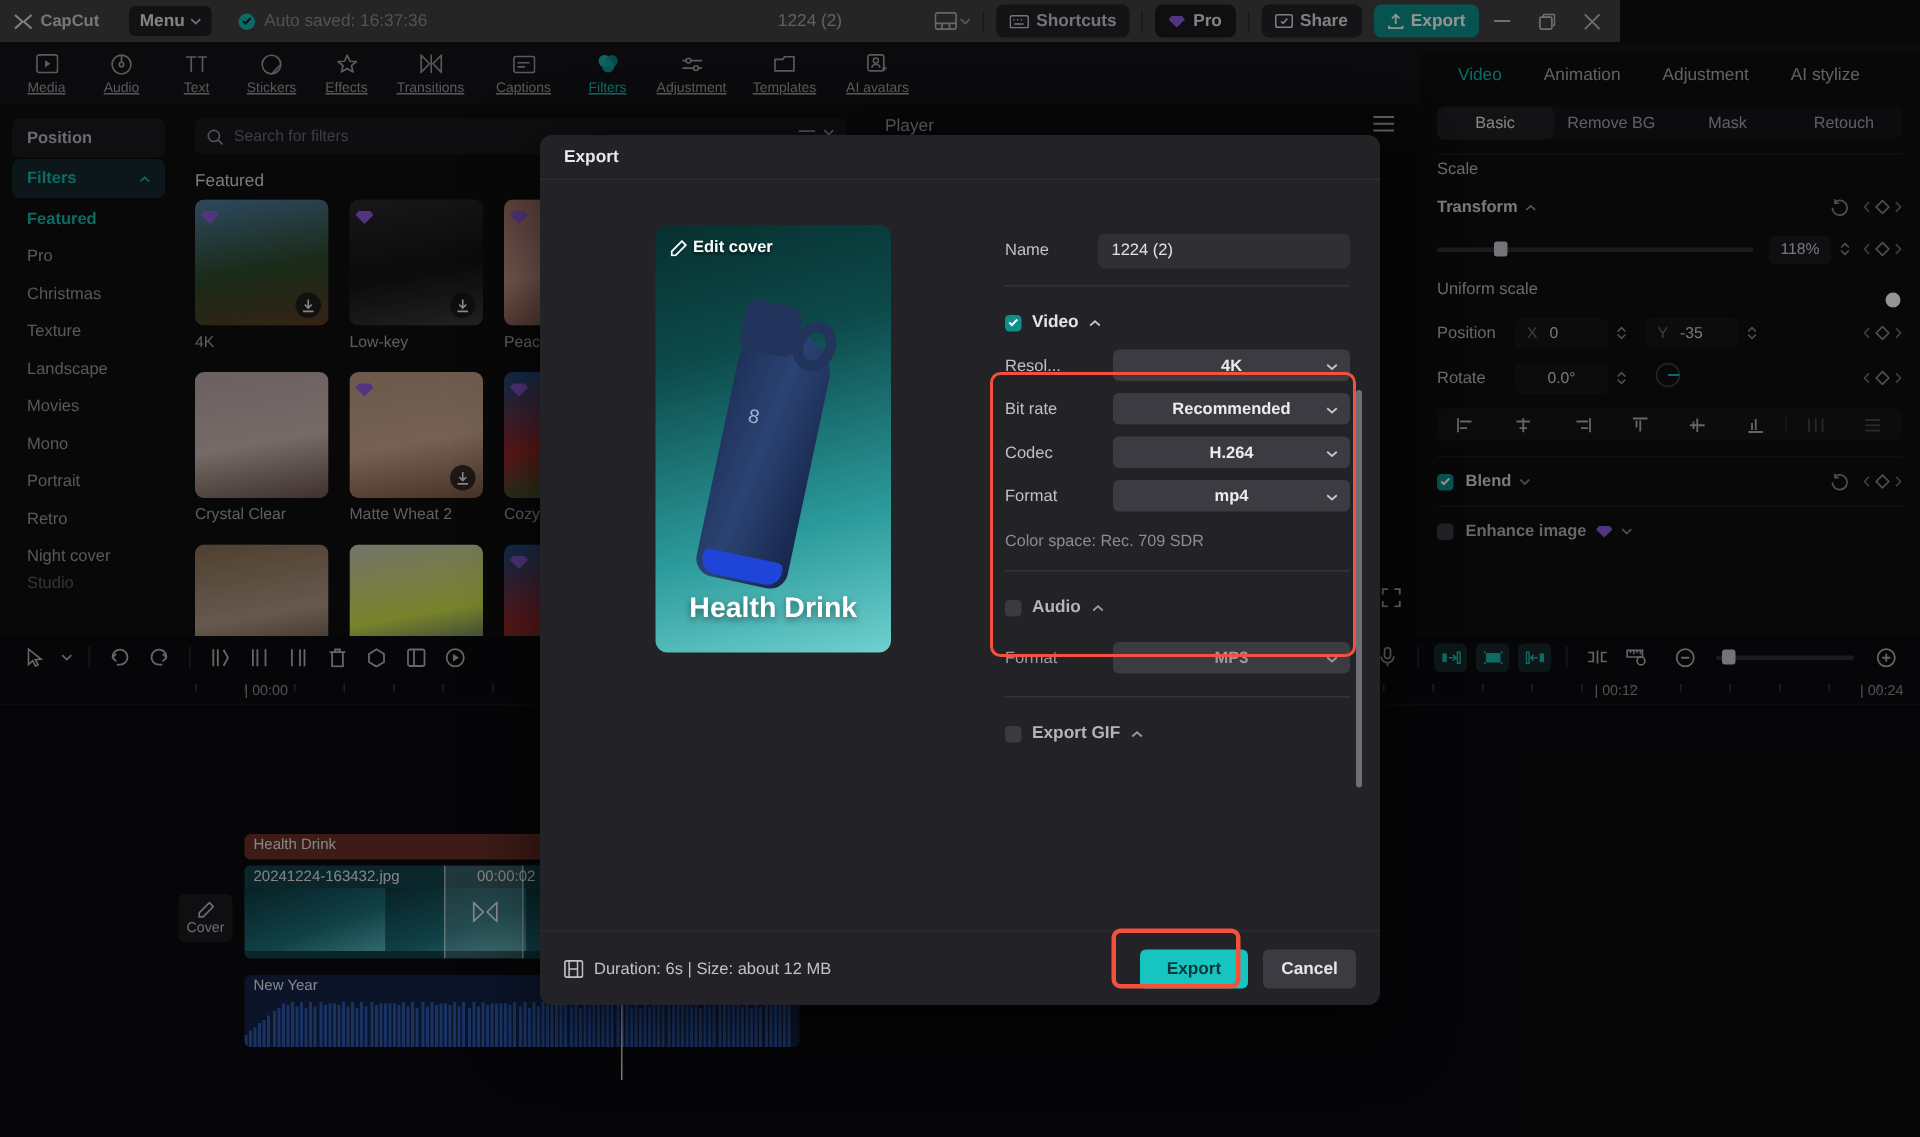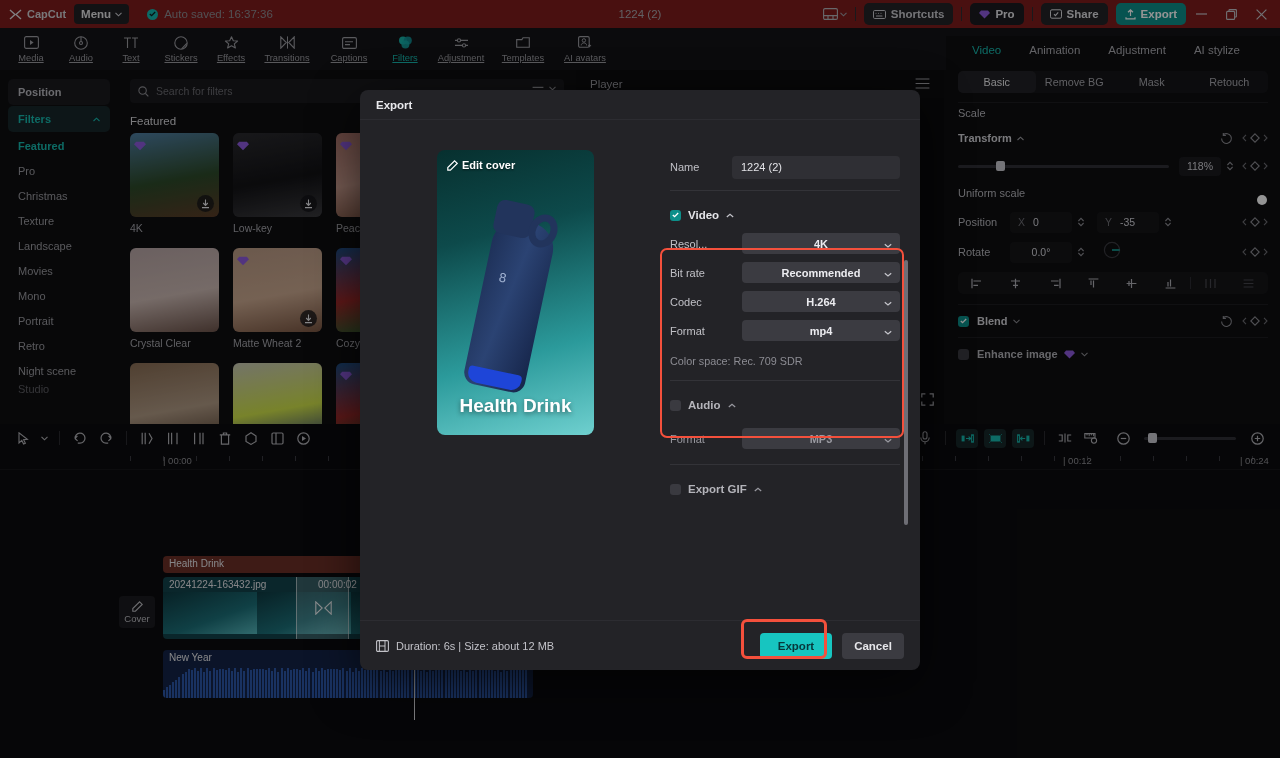--- a/index.html
+++ b/index.html
@@ -6,25 +6,25 @@
   html,body{
     width:1280px; height:758px; overflow:hidden;
     background:#0a0a0b;
     font-family:"Liberation Sans", sans-serif;
     color:#d8d8da;
     -webkit-font-smoothing:antialiased;
   }
   #app{position:relative;width:1280px;height:758px;overflow:hidden;background:#0e0e10;}
 
   
-  .titlebar{position:absolute;left:0;top:0;width:1280px;height:28px;background:#7f1d1d;
+  .titlebar{position:absolute;left:0;top:0;width:1080px;height:28px;background:#404040;
     display:flex;align-items:center;}
   .tb-logo{display:flex;align-items:center;gap:5px;margin-left:9px;color:#cfcfd2;font-size:11px;font-weight:bold;}
   .tb-logo svg{display:block;}
-  .menu-btn{margin-left:8px;height:20px;padding:0 7px;border-radius:4px;background:#202024;
+  .menu-btn{margin-left:20px;height:20px;padding:0 7px;border-radius:4px;background:#202024;
     display:flex;align-items:center;gap:4px;font-size:11.5px;font-weight:bold;color:#e2e2e4;}
   .autosave{margin-left:18px;display:flex;align-items:center;gap:6px;font-size:11.5px;color:#8d8d92;}
   .chk-circle{width:11px;height:11px;border-radius:50%;background:#14b8b0;display:flex;align-items:center;justify-content:center;}
   .chk-circle svg{display:block;}
   .tb-title{position:absolute;left:0;right:0;text-align:center;font-size:11.5px;color:#a7a7ac;pointer-events:none;}
   .tb-right{margin-left:auto;display:flex;align-items:center;gap:0px;padding-right:4px;}
   .tb-ico{width:26px;height:22px;display:flex;align-items:center;justify-content:center;color:#b4b4b9;}
   .tb-sep{width:1px;height:14px;background:#2c2c31;margin:0 8px;}
   .pill{height:22px;border-radius:5px;display:flex;align-items:center;gap:5px;padding:0 9px;font-size:11.5px;font-weight:bold;}
   .pill.shortcuts{background:#232327;color:#c9c9ce;}
@@ -376,21 +376,21 @@
     </div>
     <div class="lb-sub on">Featured</div>
     <div class="lb-sub">Pro</div>
     <div class="lb-sub">Christmas</div>
     <div class="lb-sub">Texture</div>
     <div class="lb-sub">Landscape</div>
     <div class="lb-sub">Movies</div>
     <div class="lb-sub">Mono</div>
     <div class="lb-sub">Portrait</div>
     <div class="lb-sub">Retro</div>
-    <div class="lb-sub">Night scene</div>
+    <div class="lb-sub">Night cover</div>
     <div class="lb-sub" style="height:12px;overflow:hidden;color:#5d5d63">Studio</div>
   </div>
 
   <div class="browser">
     <div class="searchbar">
       <svg width="11" height="11" viewBox="0 0 11 11">
           <circle cx="4.6" cy="4.6" r="3.7" stroke="#8d8d93" stroke-width="1.1" fill="none"></circle>
           <path d="M7.4 7.4 L10.3 10.3" stroke="#8d8d93" stroke-width="1.2"></path>
         </svg>
       <input placeholder="Search for filters" style="">

